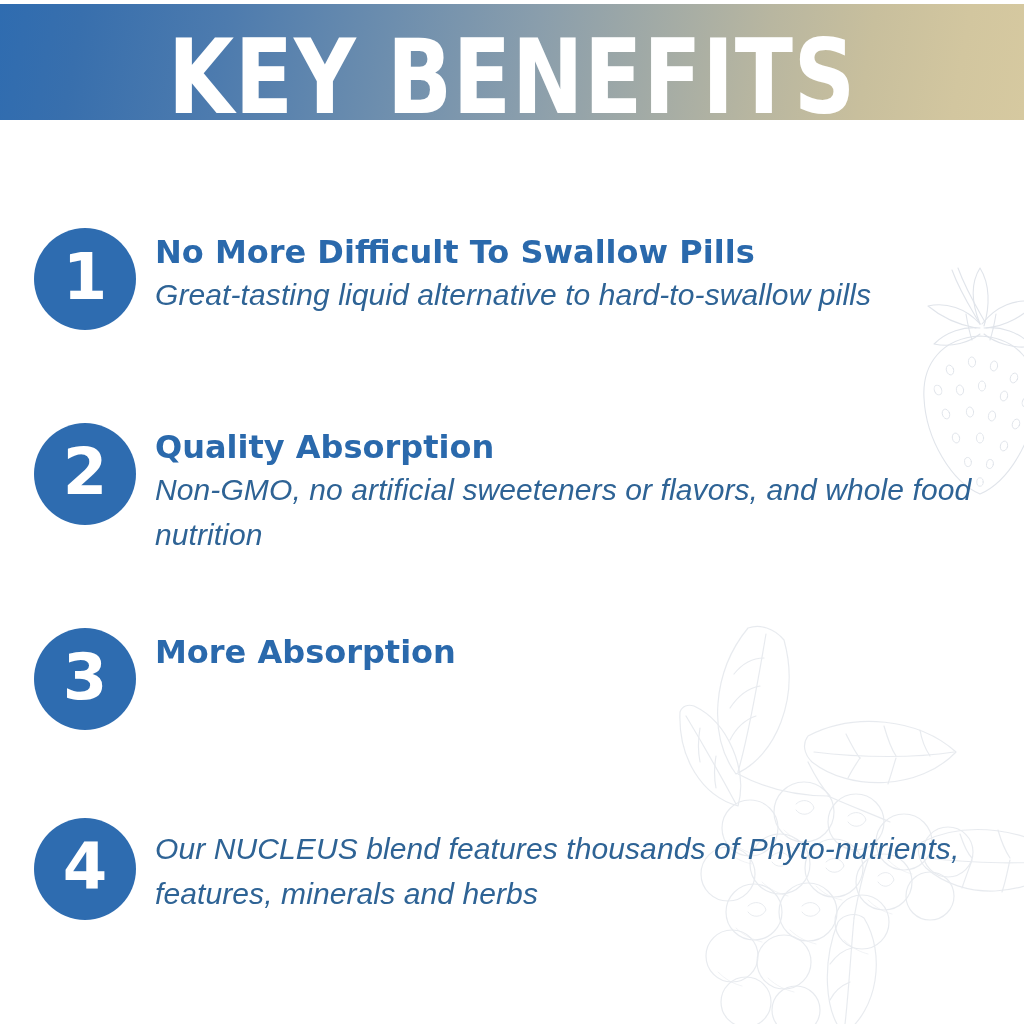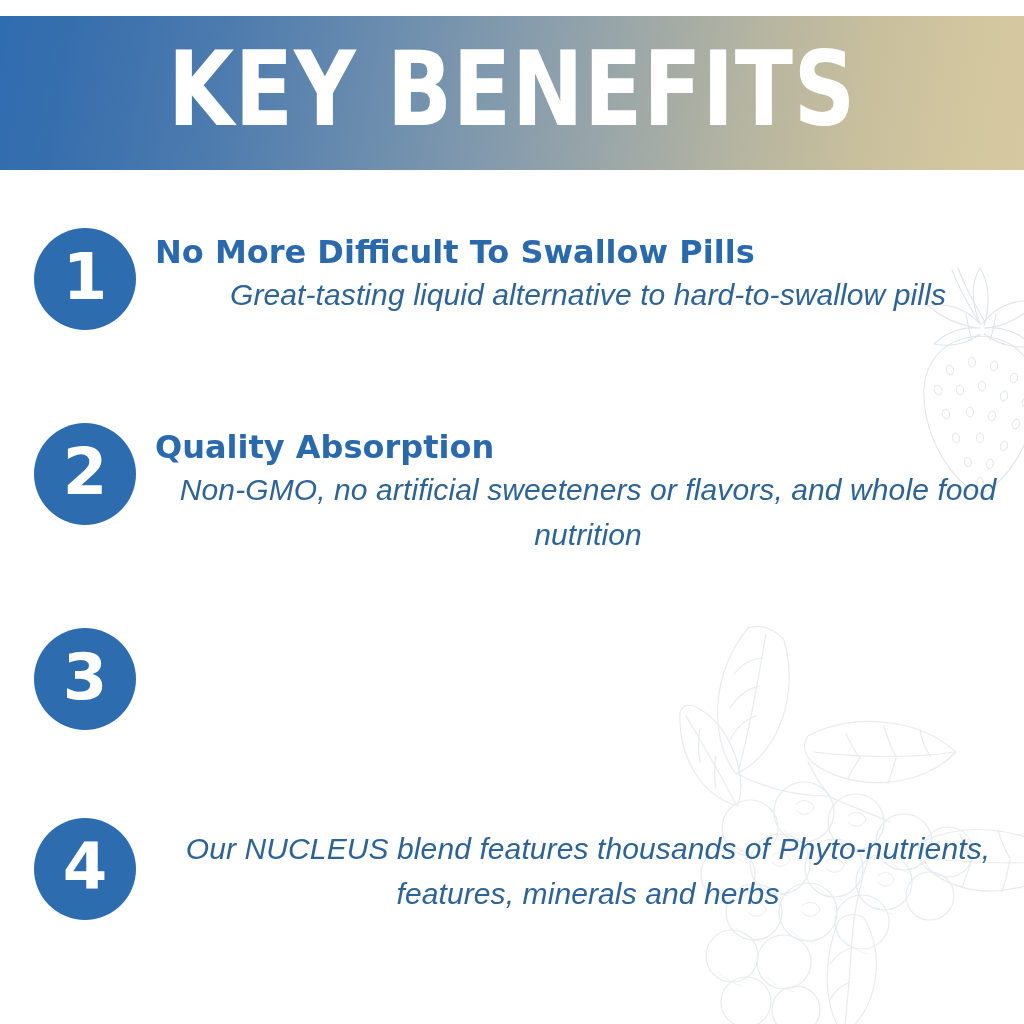--- a/index.html
+++ b/index.html
@@ -21,23 +21,23 @@
     width: 1024px;
     height: 1024px;
     overflow: hidden;
     background: #ffffff;
   }
 
   
   .header-banner {
     position: absolute;
     left: 0;
-    top: 16px;
-    width: 1024px;
-    height: 154px;
+    top: 4px;
+    width: 1024px;
+    height: 116px;
     background: linear-gradient(100deg,
         #2f6cb0 0%,
         #386fad 8%,
         #4d7bae 22%,
         #6d8eae 38%,
         #8a9eac 52%,
         #a1aaa6 63%,
         #b8b6a0 74%,
         #c8bf9d 84%,
         #d2c69f 93%,
@@ -142,21 +142,20 @@
   }
   .benefit-desc {
     color: #2e6395;
     font-family: "Liberation Sans", "DejaVu Sans", sans-serif;
     font-style: italic;
     font-weight: 400;
     font-size: 30px;
     line-height: 45px;
     margin: 0;
     letter-spacing: 0.1px;
-    text-align: center;
   }
 </style>
 </head>
 <body>
 
 <div id="page">
 
   <div class="header-banner">
     <div class="header-title">KEY BENEFITS</div>
   </div>
@@ -299,20 +298,21 @@
       <div class="badge">2</div>
       <div class="benefit-text">
         <div class="benefit-heading">Quality Absorption</div>
         <div class="benefit-desc">Non-GMO, no artificial sweeteners or flavors, and whole food nutrition</div>
       </div>
     </div>
 
     <div class="benefit-item" data-index="2">
       <div class="badge">3</div>
       <div class="benefit-text">
+        <div class="benefit-heading">More Absorption</div>
       </div>
     </div>
 
     <div class="benefit-item" data-index="3">
       <div class="badge">4</div>
       <div class="benefit-text">
         <div class="benefit-desc">Our NUCLEUS blend features thousands of Phyto-nutrients, features, minerals and herbs</div>
       </div>
     </div>
 

